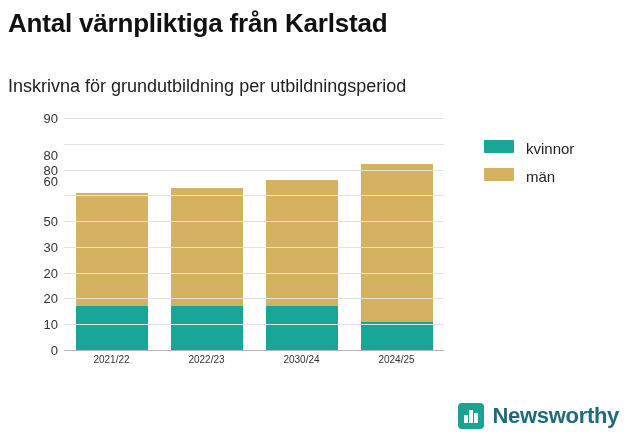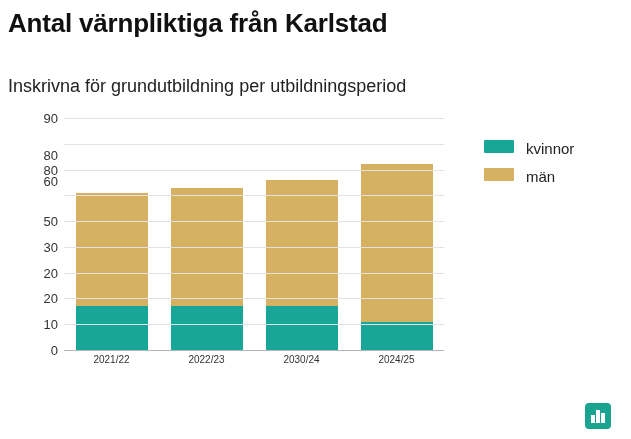--- a/index.html
+++ b/index.html
@@ -231,13 +231,14 @@
       <div class="legend-label">män</div>
     </div>
   </div>
 
 <div class="brand">
   <div class="brand-mark">
     <span class="b1"></span>
       <span class="b2"></span>
       <span class="b3"></span>
   </div>
+  <div class="brand-name">Newsworthy</div>
 </div>
 
 </body></html>

